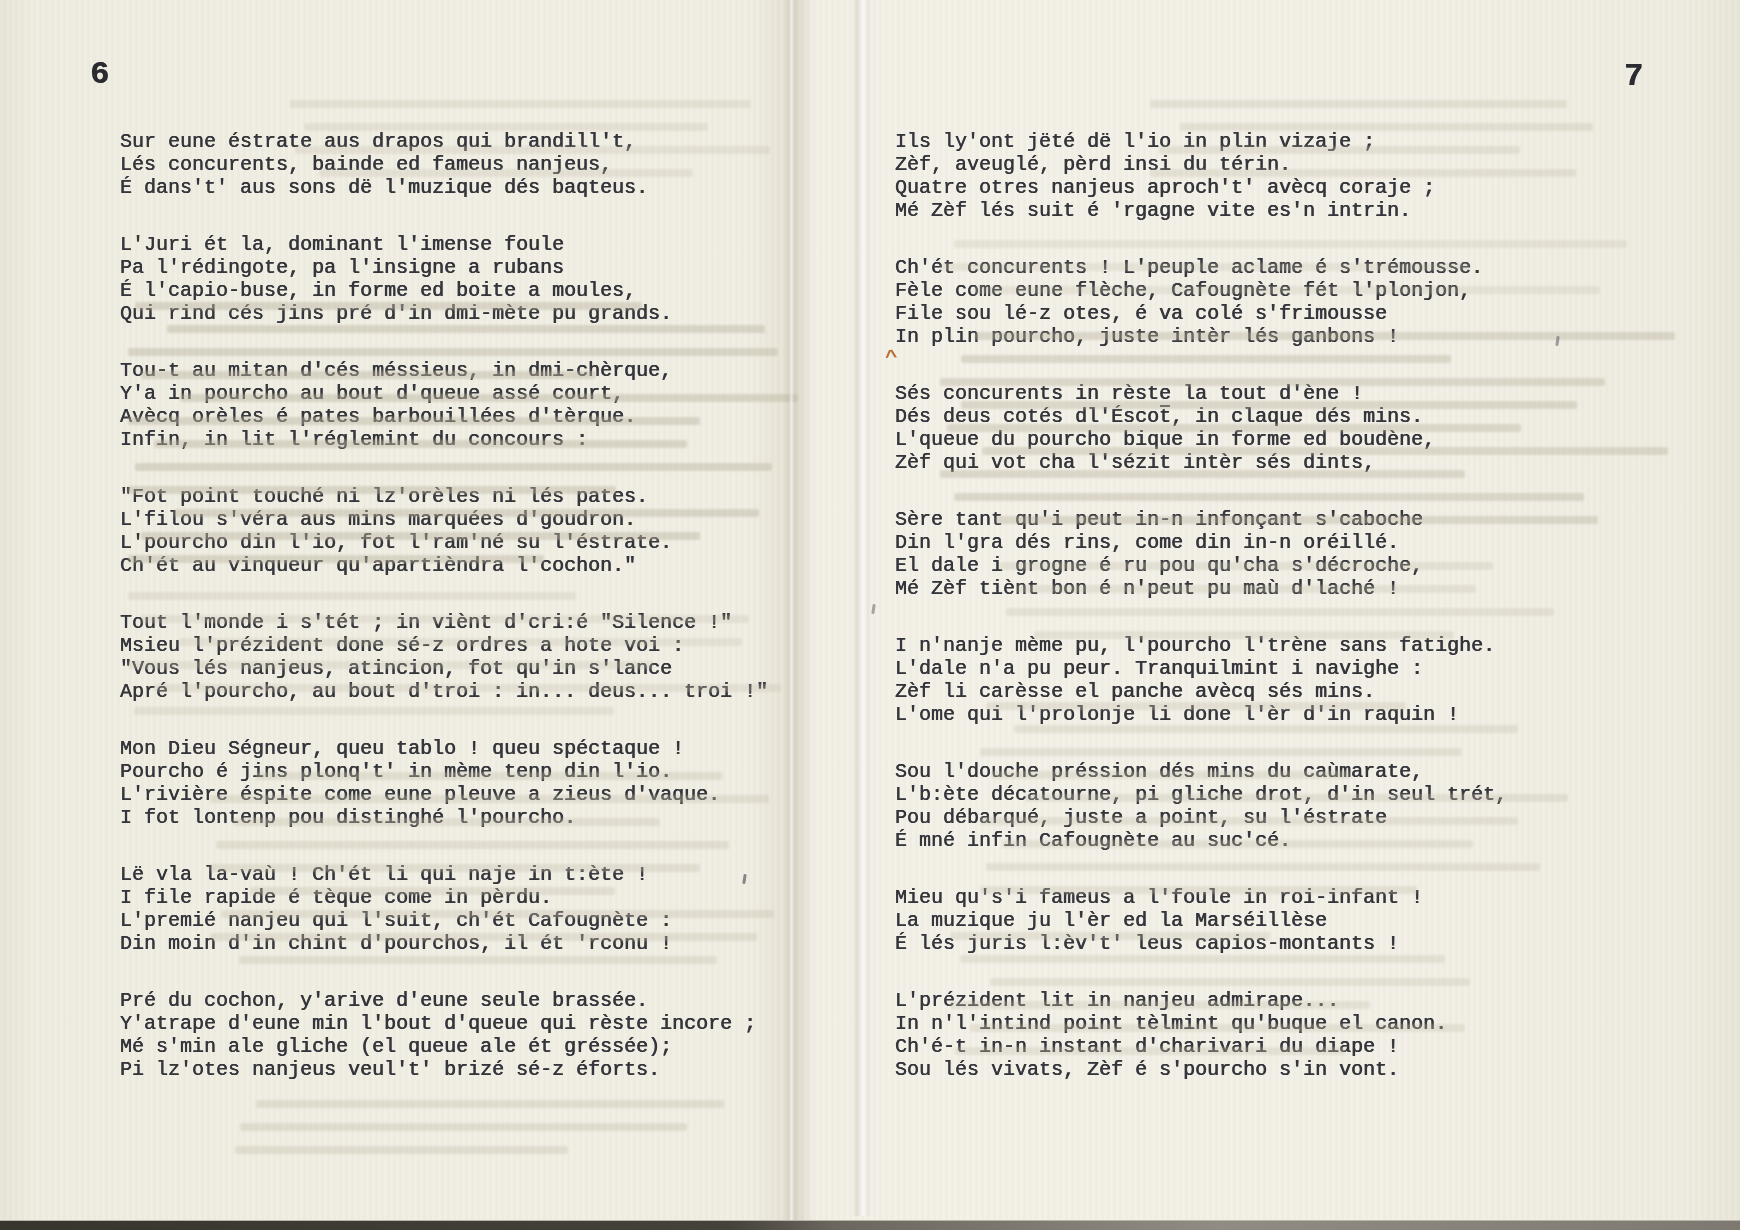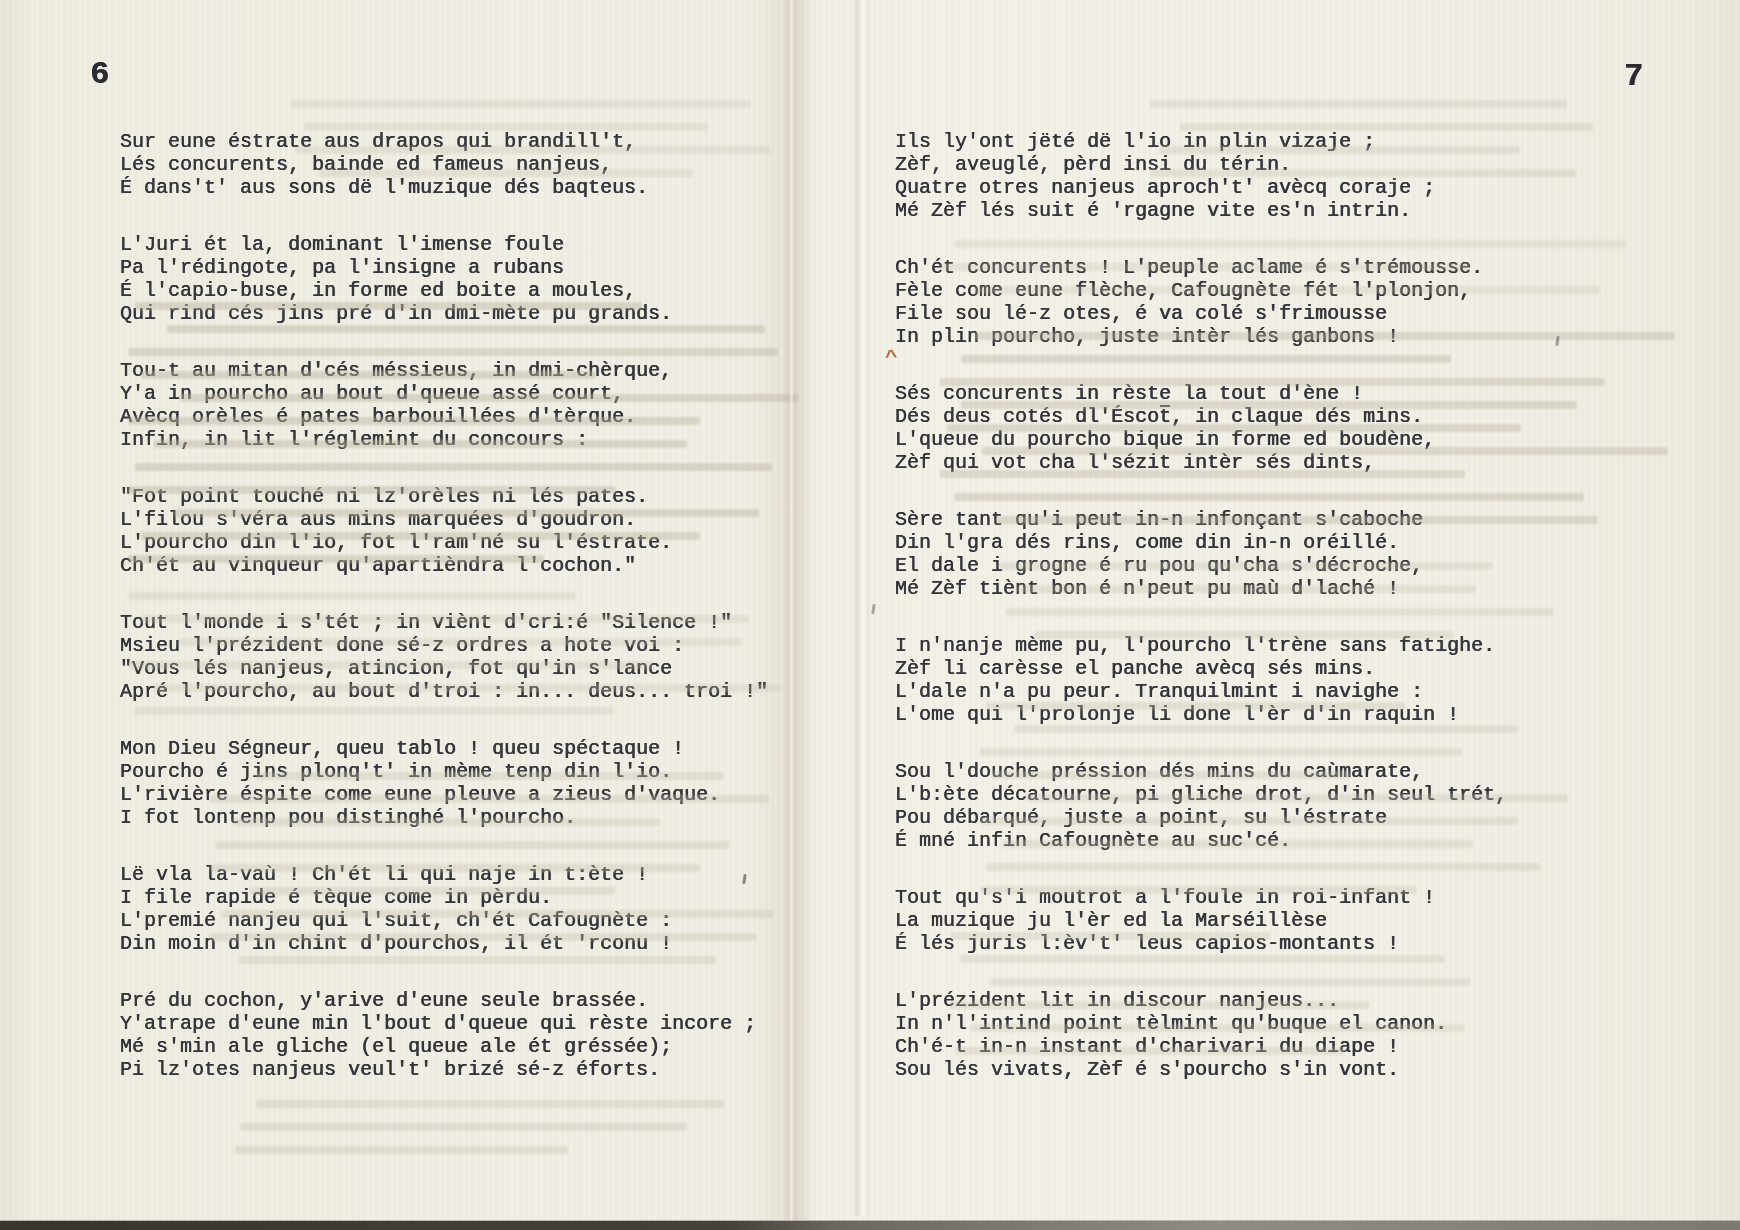--- a/index.html
+++ b/index.html
@@ -174,37 +174,37 @@
         <div class="line">Zèf qui vot cha l'sézit intèr sés dints,</div>
       </div>
       <div class="stanza">
         <div class="line">Sère tant qu'i peut in-n infonçant s'caboche</div>
         <div class="line">Din l'gra dés rins, come din in-n oréillé.</div>
         <div class="line">El dale i grogne é ru pou qu'cha s'décroche,</div>
         <div class="line">Mé Zèf tiènt bon é n'peut pu maù d'laché !</div>
       </div>
       <div class="stanza">
         <div class="line">I n'nanje mème pu, l'pourcho l'trène sans fatighe.</div>
+        <div class="line">L'dale n'a pu peur. Tranquilmint i navighe :</div>
         <div class="line">Zèf li carèsse el panche avècq sés mins.</div>
-        <div class="line">L'dale n'a pu peur. Tranquilmint i navighe :</div>
         <div class="line">L'ome qui l'prolonje li done l'èr d'in raquin !</div>
       </div>
       <div class="stanza">
         <div class="line">Sou l'douche préssion dés mins du caùmarate,</div>
         <div class="line">L'b:ète décatourne, pi gliche drot, d'in seul trét,</div>
         <div class="line">Pou débarqué, juste a point, su l'éstrate</div>
         <div class="line">É mné infin Cafougnète au suc'cé.</div>
       </div>
       <div class="stanza">
-        <div class="line">Tout qu's'i moutrot a l'foule in roi-infant !</div>
+        <div class="line">Mieu qu's'i fameus a l'foule in roi-infant !</div>
         <div class="line">La muzique ju l'èr ed la Marséillèse</div>
         <div class="line">É lés juris l:èv't' leus capios-montants !</div>
       </div>
       <div class="stanza">
-        <div class="line">L'prézident lit in discour nanjeus...</div>
+        <div class="line">L'prézident lit in nanjeu admirape...</div>
         <div class="line">In n'l'intind point tèlmint qu'buque el canon.</div>
         <div class="line">Ch'é-t in-n instant d'charivari du diape !</div>
         <div class="line">Sou lés vivats, Zèf é s'pourcho s'in vont.</div>
       </div>
     </div>
   <div class="caret-mark">^</div>
 
   <div class="g" style="left:1150px;top:100px;width:430px;opacity:.34">
       <i style="width: 97%; margin-left: 0%;"></i>
       <i style="width: 96%; margin-left: 7%;"></i>

